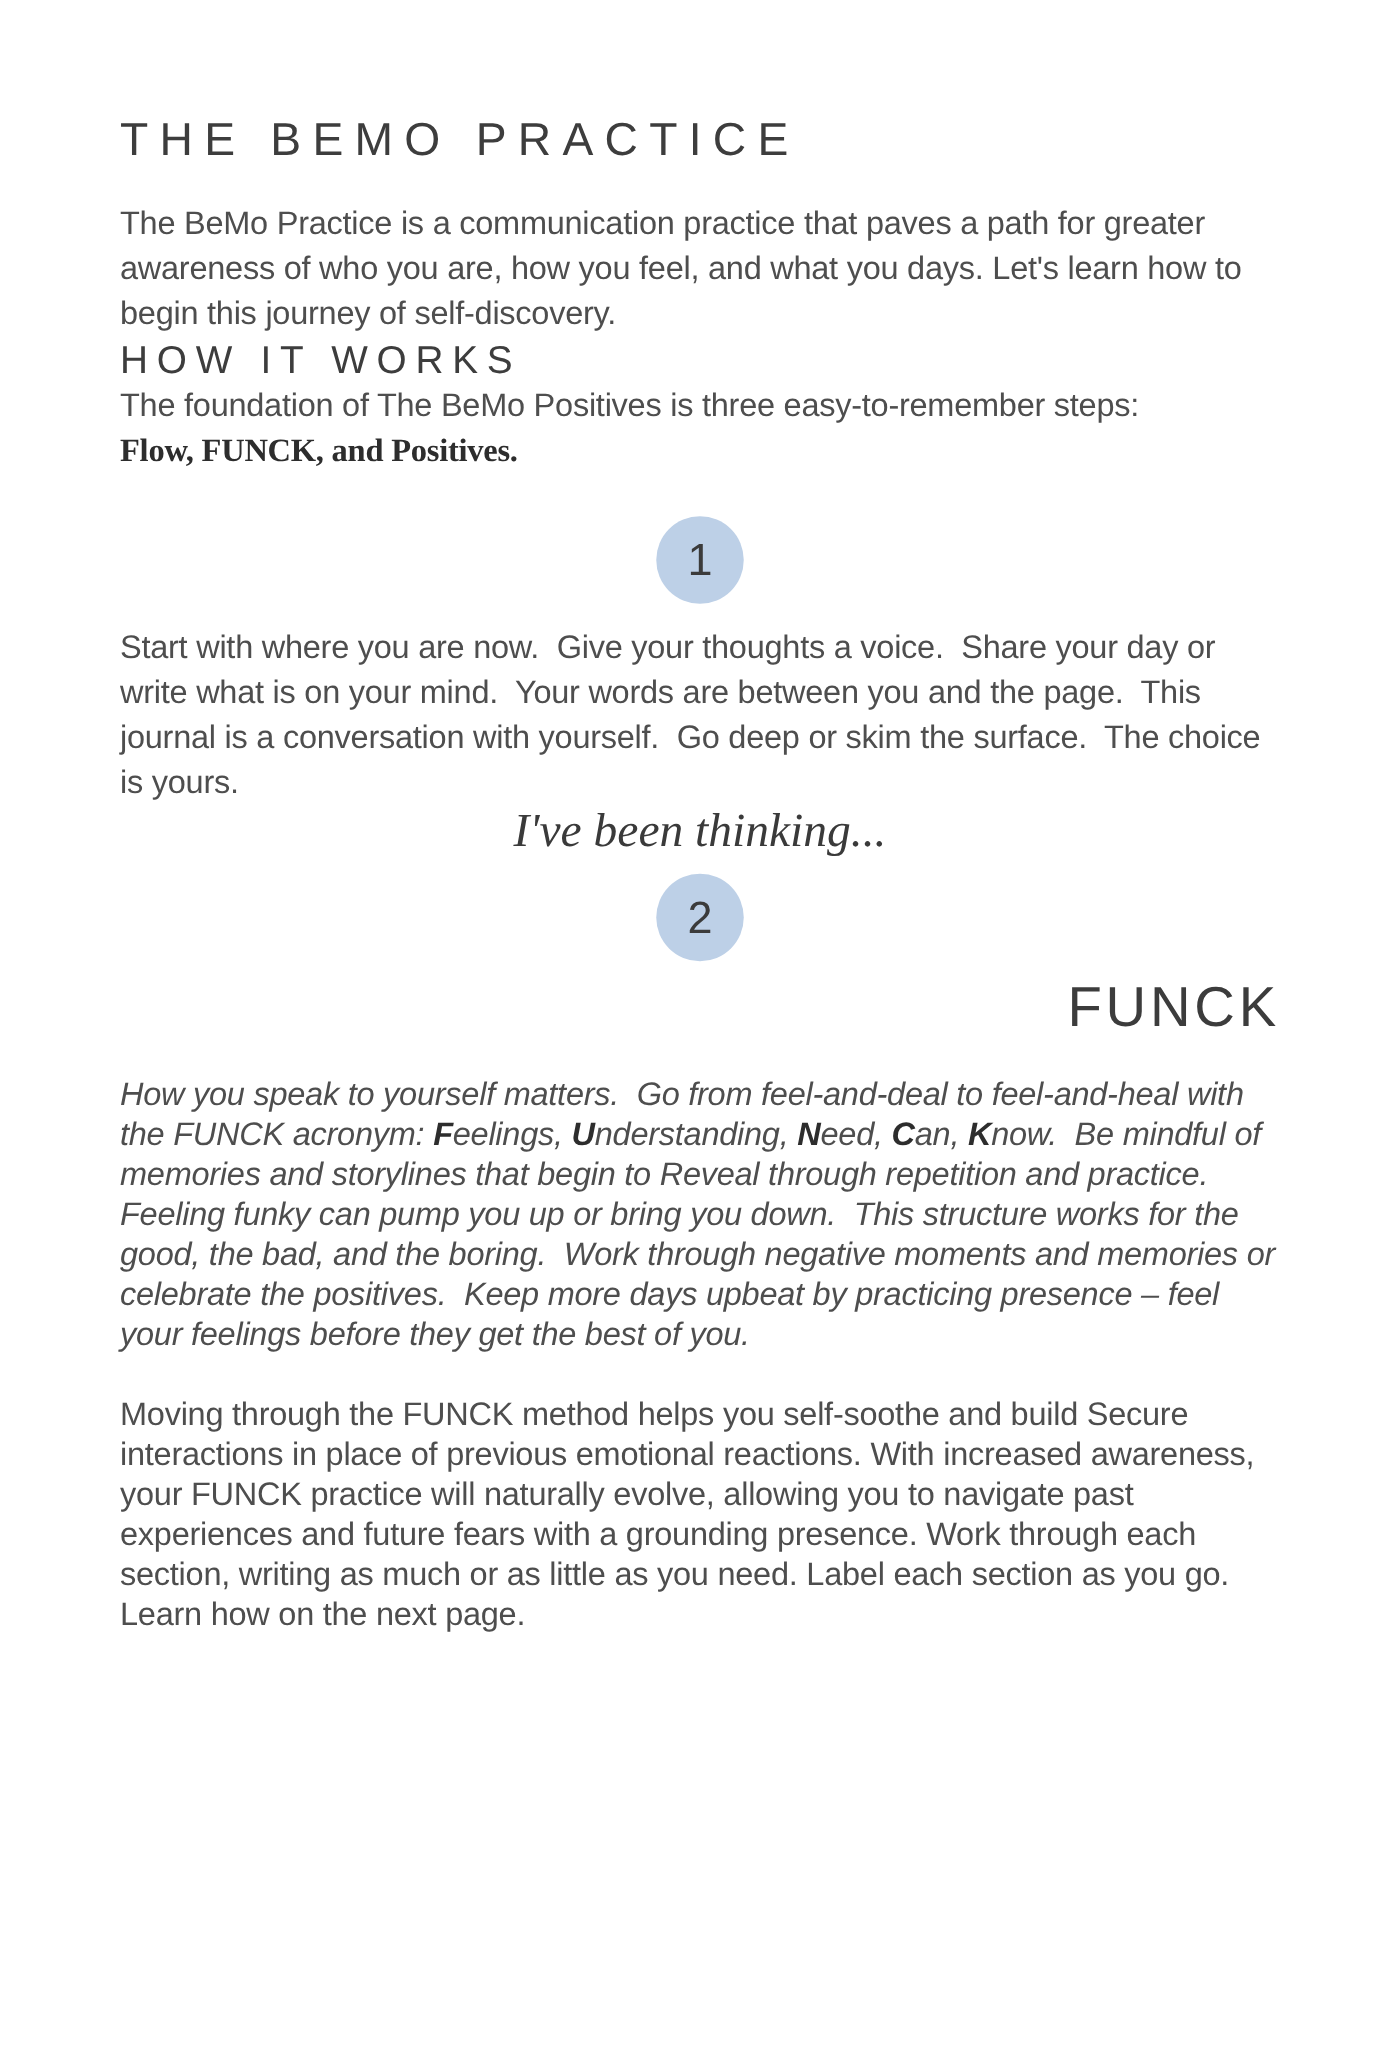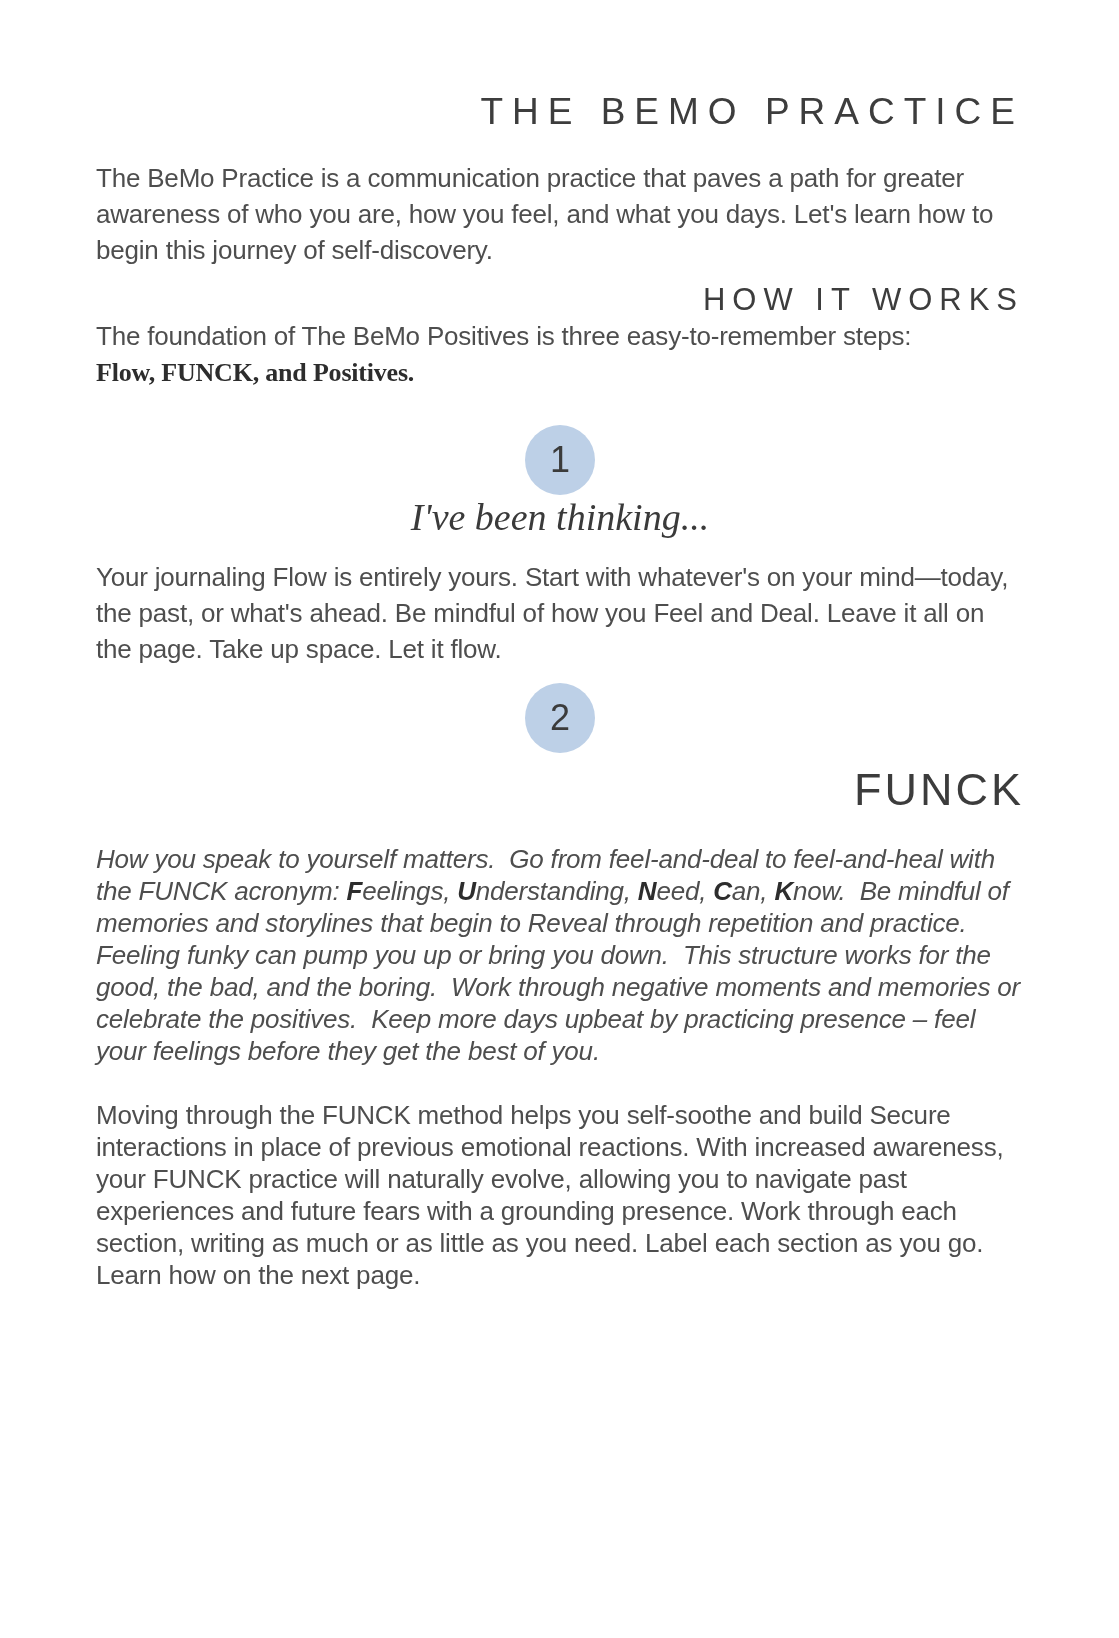--- a/index.html
+++ b/index.html
@@ -8,46 +8,46 @@
     font-family: "Liberation Sans", "DejaVu Sans", sans-serif;
     overflow: hidden;
   }
   .page {
     box-sizing: border-box;
     width: 1119px; height: 1638px;
     padding: 90px 95px 0 96px;
     background: #ffffff;
   }
   .doc-title {
-    text-align: right;
+    text-align: left;
     font-size: 37px;
     line-height: 44px;
     font-weight: 300;
     letter-spacing: 9px;
     color: #3d3d3d;
     margin: 0;
   }
   .body-text {
     font-size: 26px;
     line-height: 36px;
     font-weight: 300;
     letter-spacing: -0.2px;
     color: #4e4e4e;
     margin: 0;
     white-space: pre-wrap;
   }
   .intro-p { margin-top: 26px; }
   .section-heading {
-    text-align: right;
+    text-align: left;
     font-size: 31px;
     line-height: 36px;
     font-weight: 300;
     letter-spacing: 7px;
     color: #3d3d3d;
-    margin: 14px 0 0 0;
+    margin: 2px 0 0 0;
   }
   .how-p { margin-top: 0; }
   .bold-steps { font-weight: 700; letter-spacing: -0.2px; color: #2d2d2d; font-family: Liberation Serif, serif; }
   .step-circle {
     width: 70px; height: 70px;
     border-radius: 50%;
     background: #bdd0e7;
     display: flex; align-items: center; justify-content: center;
     font-size: 36px; font-weight: 300; color: #3b3b3b;
     margin: 34px auto 0 auto;
@@ -90,24 +90,24 @@
 
   <h2 class="section-heading">HOW IT WORKS</h2>
 
   <p class="body-text how-p"><span>The foundation of The BeMo Positives is three easy-to-remember steps:</span><br><span class="bold-steps">Flow, FUNCK, and Positives.</span></p>
 
   <div class="step-circle">
       <span>1</span>
     </div>
 
 
+  <p class="body-text flow-p1">Start with where you are now.  Give your thoughts a voice.  Share your day or write what is on your mind.  Your words are between you and the page.  This journal is a conversation with yourself.  Go deep or skim the surface.  The choice is yours.</p>
 
   <p class="handwritten">I've been thinking...</p>
 
-  <p class="body-text flow-p2">Your journaling Flow is entirely yours. Start with whatever's on your mind—today, the past, or what's ahead. Be mindful of how you Feel and Deal. Leave it all on the page. Take up space. Let it flow.</p>
 
   <div class="step-circle circle-2">
       <span>2</span>
     </div>
 
   <h3 class="step-heading funck-heading">FUNCK</h3>
 
   <p class="body-text funck-body funck-p1"><span>How you speak to yourself matters.  Go from feel-and-deal to feel-and-heal with the FUNCK acronym: </span><span class="acr">F</span><span>eelings, </span><span class="acr">U</span><span>nderstanding, </span><span class="acr">N</span><span>eed, </span><span class="acr">C</span><span>an, </span><span class="acr">K</span><span>now.  Be mindful of memories and storylines that begin to Reveal through repetition and practice.  Feeling funky can pump you up or bring you down.  This structure works for the good, the bad, and the boring.  Work through negative moments and memories or celebrate the positives.  Keep more days upbeat by practicing presence – feel your feelings before they get the best of you.</span></p>
 
   <p class="body-text funck-body funck-p2">Moving through the FUNCK method helps you self-soothe and build Secure interactions in place of previous emotional reactions. With increased awareness, your FUNCK practice will naturally evolve, allowing you to navigate past experiences and future fears with a grounding presence. Work through each section, writing as much or as little as you need. Label each section as you go. Learn how on the next page.</p>

